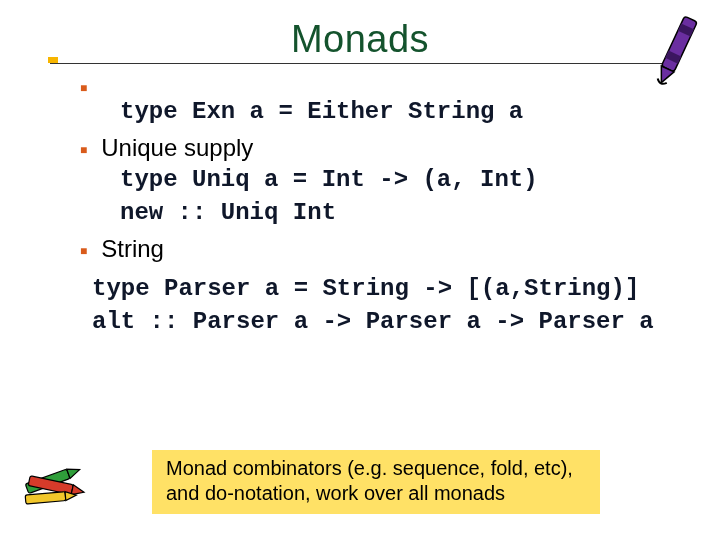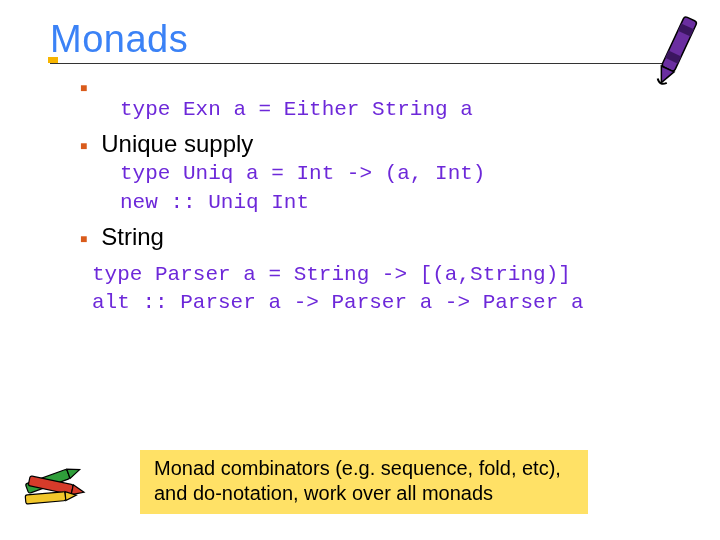--- a/index.html
+++ b/index.html
@@ -13,23 +13,23 @@
       overflow: hidden;
     }
     .slide {
       padding: 10px 50px 10px 50px;
       position: relative;
       height: 100%;
       box-sizing: border-box;
     }
     .title {
       font-size: 38px;
-      text-align: left;
+      text-align: center;
       margin: 8px auto 0 auto;
-      color: #3b82f6;
+      color: #14532d;
       letter-spacing: 0.5px;
     }
     .rule {
       border: none;
       border-top: 1.5px solid #333;
       margin: 2px 0 8px 0;
       width: 100%;
     }
     .yellow-tab {
       position: absolute;
@@ -58,33 +58,33 @@
       font-size: 24px;
       color: #000;
     }
     .code-block {
       margin-left: 40px;
       margin-top: 2px;
       margin-bottom: 4px;
     }
     .code-line {
       font-family: "Courier New", monospace;
-      font-size: 21px;
-      font-weight: normal;
-      color: #6d28d9;
+      font-size: 24px;
+      font-weight: bold;
+      color: #0f172a;
       line-height: 1.35;
       white-space: pre;
     }
     .code-block-last {
       margin-left: 12px;
       margin-top: 10px;
     }
     .note-box {
       position: absolute;
-      left: 140px;
+      left: 152px;
       bottom: 26px;
       width: 420px;
       background: #ffe166;
       padding: 6px 14px 8px 14px;
       font-size: 20px;
       line-height: 1.25;
       color: #000;
     }
     
     .crayon-tr {

